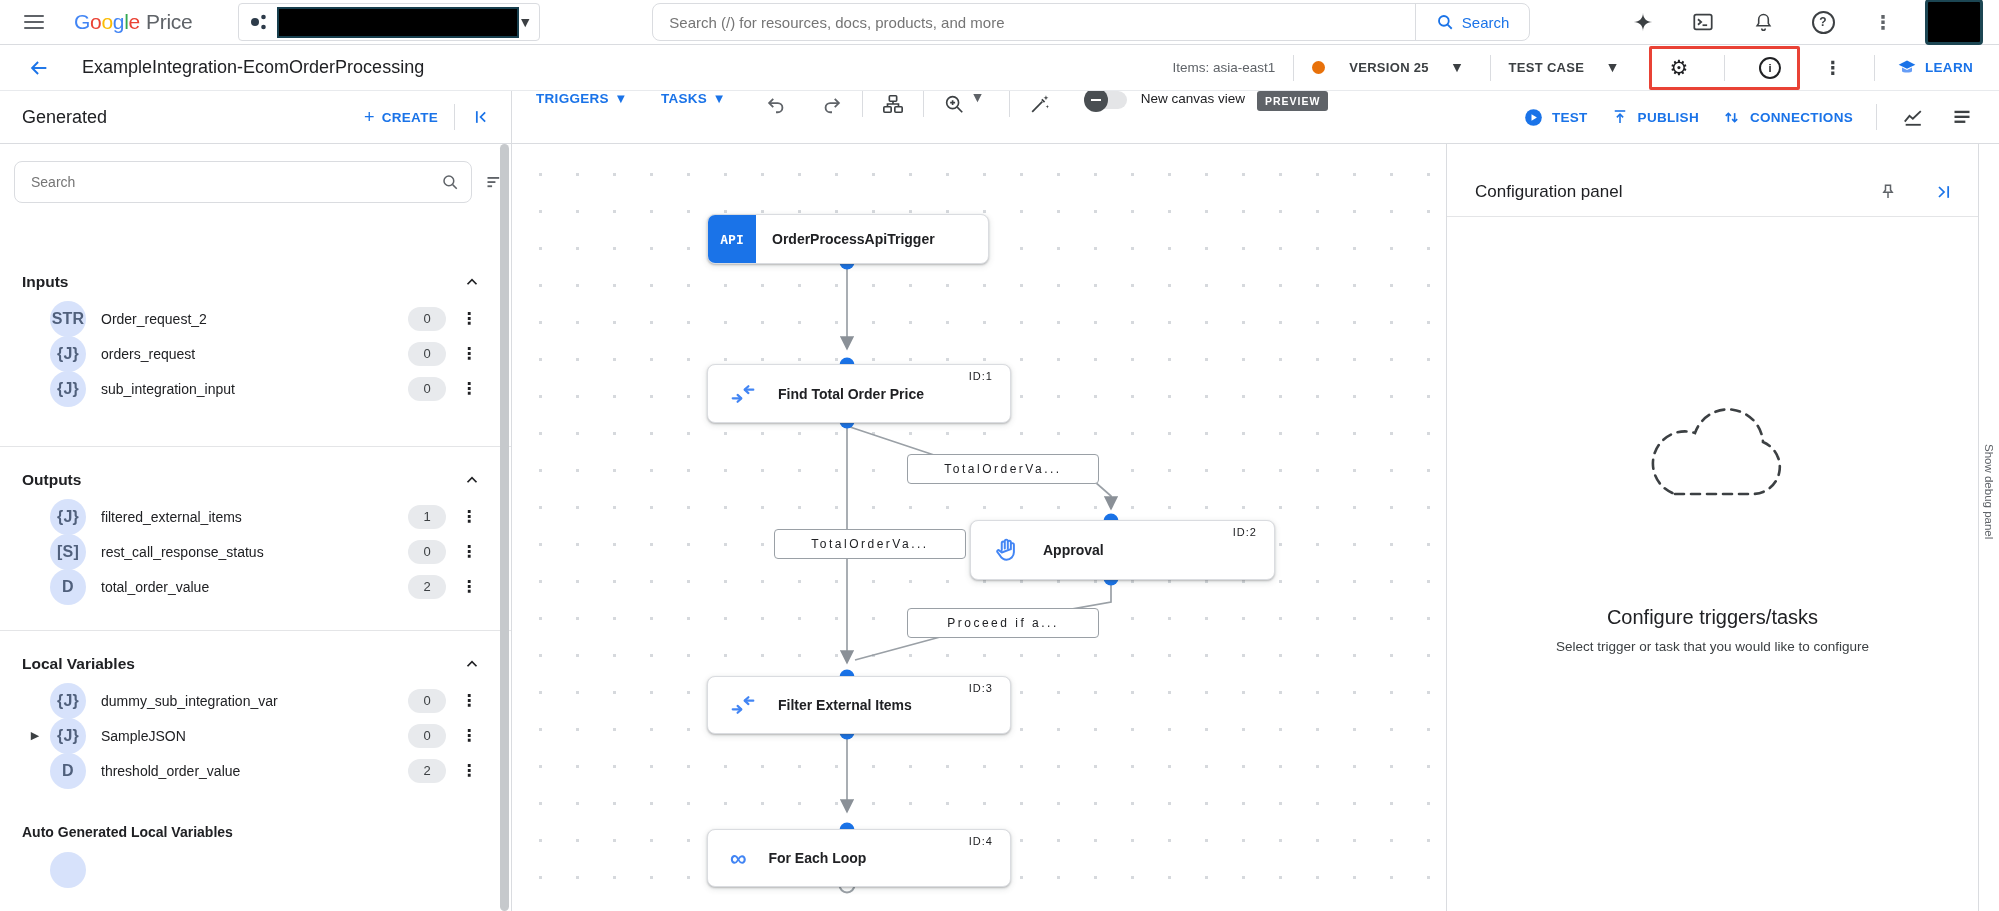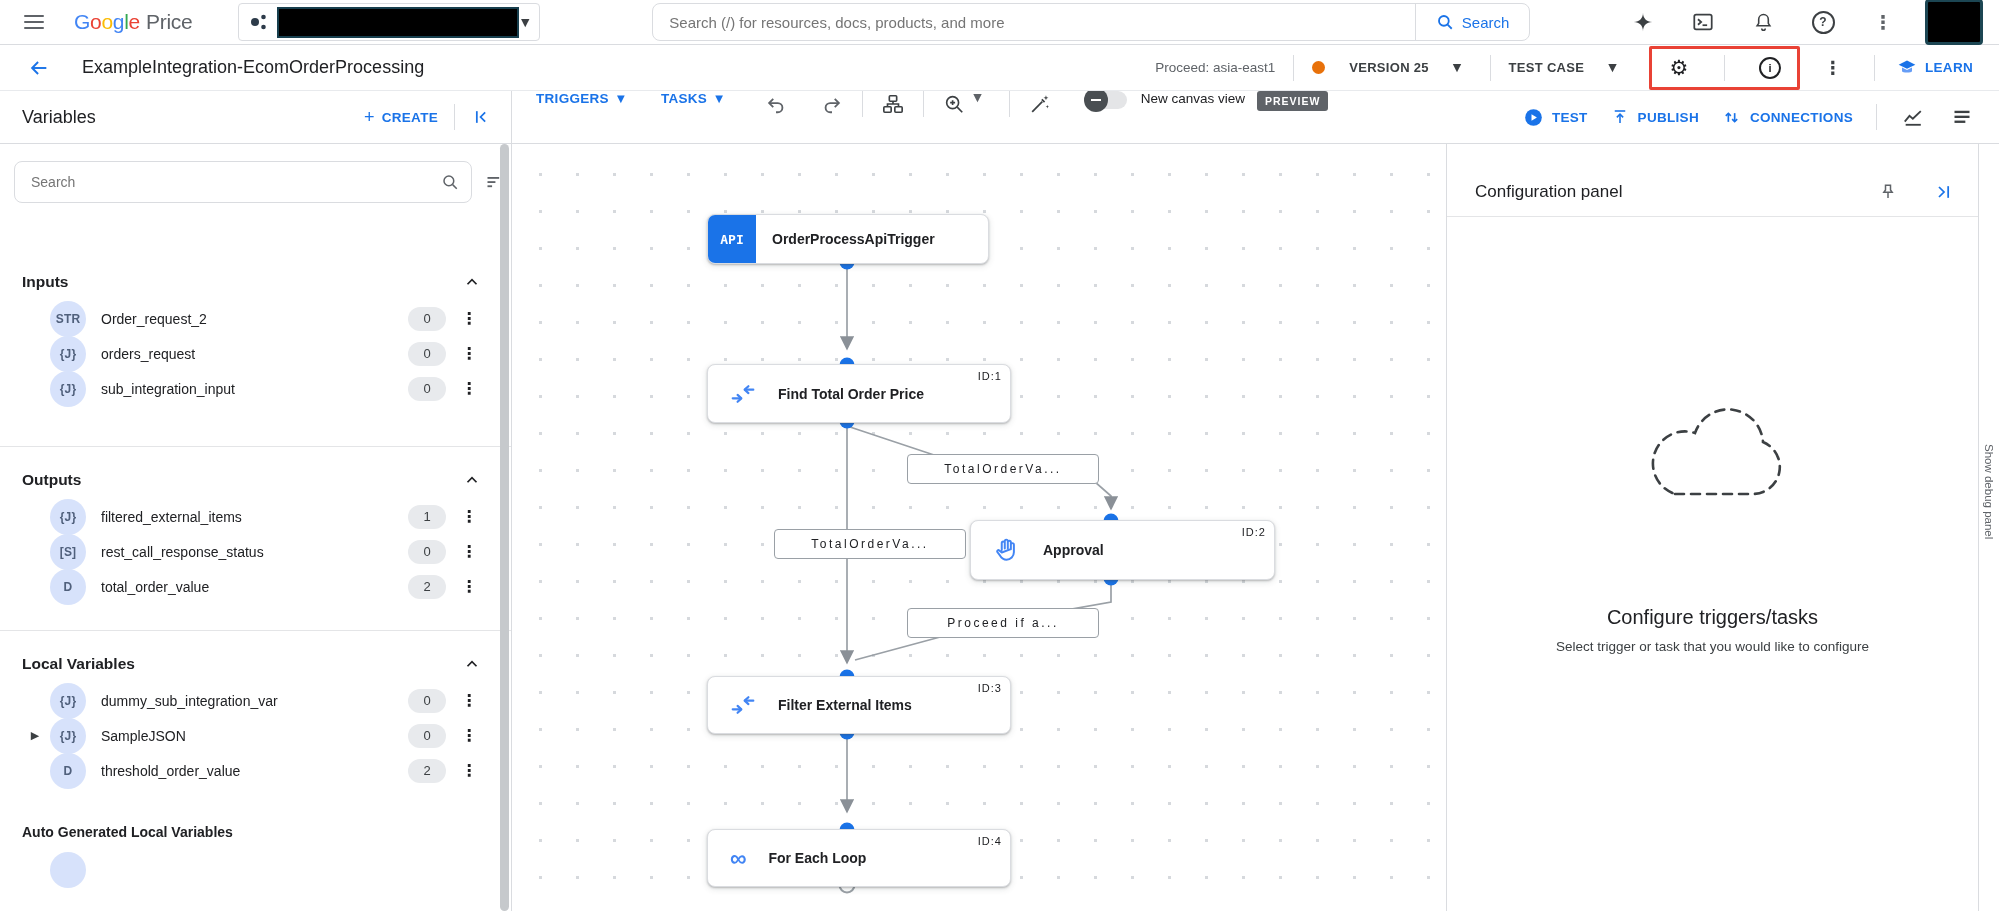--- a/index.html
+++ b/index.html
@@ -89,21 +89,21 @@
   .filtico{margin-left:13px;cursor:pointer;display:flex;}
   .sechead{display:flex;align-items:center;padding:0 30px 0 22px;margin-top:24px;}
   .sechead.first{margin-top:70px;}
   .sectitle{font-size:15.5px;font-weight:bold;color:#202124;}
   .chev{margin-left:auto;cursor:pointer;display:flex;}
   .vrows{margin-top:10px;}
   .vrow{display:flex;align-items:center;height:35px;padding:0 34px 0 20px;cursor:pointer;}
   .expander{width:30px;flex:0 0 auto;display:flex;align-items:center;justify-content:center;
             font-size:11px;color:#3c4043;}
   .vbadge{width:36px;height:36px;flex:0 0 auto;border-radius:50%;background:#d7e2fb;color:#50607c;
-          font-size:12px;font-weight:bold;display:flex;align-items:center;justify-content:center;letter-spacing:.2px;}
+          font-size:16px;font-weight:bold;display:flex;align-items:center;justify-content:center;letter-spacing:.2px;}
   .vname{margin-left:15px;font-size:14px;color:#202124;white-space:nowrap;}
   .vcount{margin-left:auto;min-width:38px;height:24px;border-radius:12px;background:#e8eaed;color:#3c4043;
           font-size:13px;display:flex;align-items:center;justify-content:center;}
   .vdots{margin-left:15px;font-size:16px;color:#202124;font-weight:bold;cursor:pointer;}
   .sdivider{height:1px;background:#e4e5e7;margin-top:40px;}
   .sdivider.d2{margin-top:26px;}
   .autogen{margin:36px 0 0 22px;font-size:14px;font-weight:bold;color:#202124;}
   .scrollbar{position:absolute;top:0;right:2px;width:9px;height:100%;background:#c6c9cc;border-radius:5px;cursor:pointer;}
   
   .canvas{flex:1;position:relative;overflow:hidden;
@@ -113,21 +113,21 @@
   .node{position:absolute;background:#fff;border:1px solid #dadce0;border-radius:8px;
         box-shadow:0 1px 2px rgba(60,64,67,.30),0 2px 6px rgba(60,64,67,.15);
         display:flex;align-items:center;cursor:pointer;}
   .apiblock{width:48px;align-self:stretch;background:#1a73e8;border-radius:7px 0 0 7px;color:#fff;
             font-family:"DejaVu Sans Mono",monospace;font-size:13px;font-weight:bold;
             display:flex;align-items:center;justify-content:center;}
   .ntitle{font-size:14px;font-weight:bold;color:#202124;}
   .trig .ntitle{margin-left:16px;}
   .task{padding-left:22px;}
   .task .ntitle{margin-left:22px;}
-  .nid{position:absolute;top:5px;right:8px;font-size:11px;letter-spacing:1px;color:#202124;}
+  .nid{position:absolute;top:5px;right:17px;font-size:11px;letter-spacing:1px;color:#202124;}
   .inficon{font-size:23px;font-weight:bold;color:#4285f4;line-height:1;}
   .elabel{position:absolute;background:#fff;border:1px solid #9aa0a6;border-radius:4px;height:28px;
           display:flex;align-items:center;justify-content:center;font-size:12px;font-weight:500;
           letter-spacing:2.5px;color:#202124;white-space:nowrap;}
   
   .config{width:531px;flex:0 0 auto;border-left:1px solid #dadce0;position:relative;background:#fff;}
   .cfghead{display:flex;align-items:center;padding:38px 24px 14px 28px;border-bottom:1px solid #e4e5e7;}
   .cfgtitle{font-size:17px;color:#202124;}
   .pinbtn{margin-left:auto;cursor:pointer;display:flex;margin-right:36px;}
   .cfgcollapse{cursor:pointer;display:flex;}
@@ -209,21 +209,21 @@
 
   <div class="hdr2">
     <div class="backarrow">
       <svg width="22" height="22" viewBox="0 0 24 24" fill="none" stroke="#1a73e8" stroke-width="2.1">
           <path d="M20 12 H5"></path>
           <path d="M11 5.5 L4.5 12 l6.5 6.5"></path>
         </svg>
     </div>
     <div class="ititle">ExampleIntegration-EcomOrderProcessing</div>
     <div class="hdr2right">
-      <span class="region">Proceed: asia-east1</span>
+      <span class="region">Items: asia-east1</span>
       <div class="vdiv"></div>
       <div class="verbtn">
         <span class="odot"></span>
         <span>VERSION 25</span>
         <span class="caret dj">▼</span>
       </div>
       <div class="vdiv"></div>
       <div class="tcbtn">
         <span>TEST CASE</span>
         <span class="caret dj">▼</span>
@@ -244,21 +244,21 @@
             <path d="M12 1 L2 6 l10 5 10-5 z" fill="#1a73e8"></path>
             <path d="M6 9.5 v4.5 c0 2 12 2 12 0 V9.5 L12 12.5 z" fill="#669df6"></path>
           </svg>
         <span>LEARN</span>
       </div>
     </div>
   </div>
 
   <div class="toolbar">
     <div class="tb-left">
-      <span class="vartitle">Variables</span>
+      <span class="vartitle">Generated</span>
       <div class="createbtn">
         <span class="plus">+</span>
         <span>CREATE</span>
       </div>
       <div class="vdiv"></div>
       <div class="collapseL">
         <svg width="20" height="20" viewBox="0 0 24 24" fill="none" stroke="#1a73e8" stroke-width="2.1">
             <path d="M7 5 v14"></path>
             <path d="M17 6.5 L11.5 12 l5.5 5.5"></path>
           </svg>

